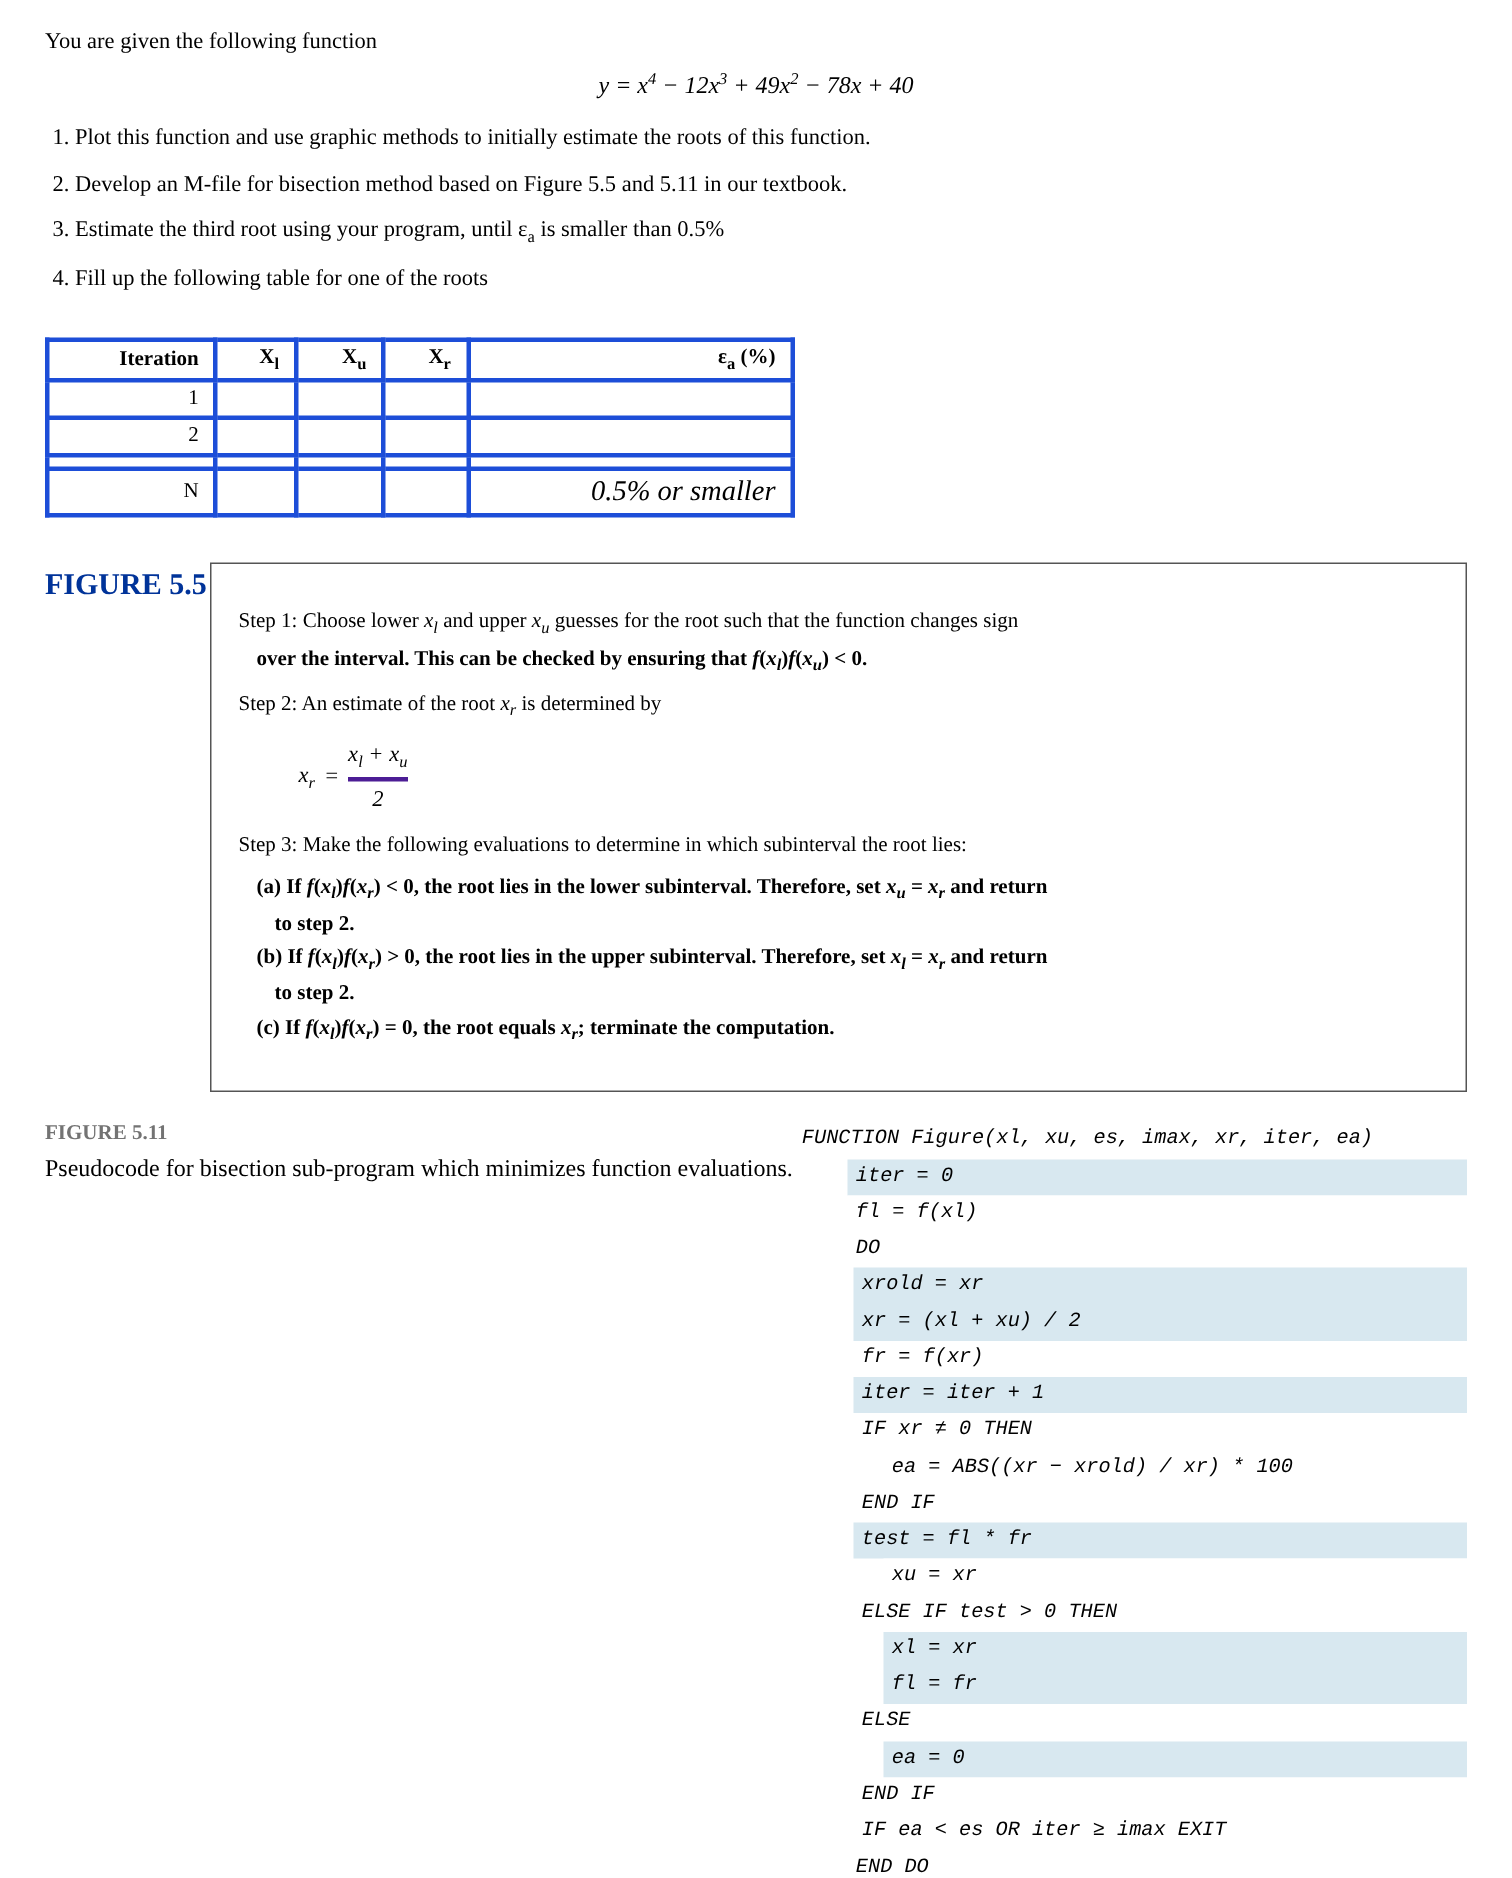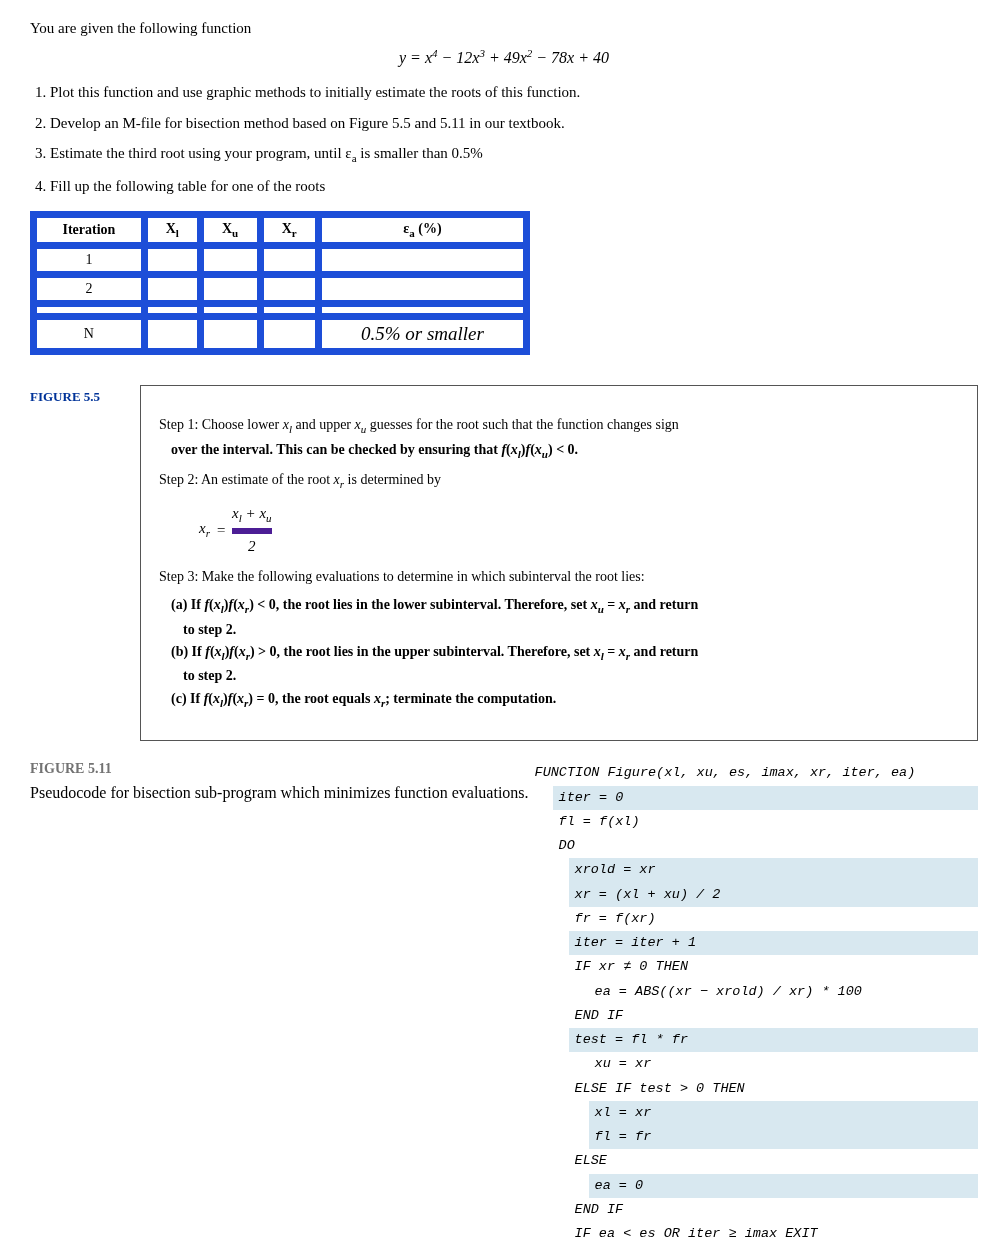--- a/index.html
+++ b/index.html
@@ -12,40 +12,40 @@
       min-height: 1252px;
       padding: 20px 30px;
     }
     .intro-text { margin-bottom: 10px; }
     .equation {
       text-align: center;
       margin: 8px 0 14px 0;
       font-style: italic;
       font-size: 16px;
     }
-    .numbered-list { margin-left: 20px; margin-bottom: 14px; }
+    .numbered-list { margin-left: 20px; margin-bottom: 28px; }
     .numbered-list li { margin-bottom: 8px; line-height: 1.5; }
 
     
     .table-container { margin: 10px 0 30px 0; }
     table { border-collapse: collapse; min-width: 500px; font-size: 14px; }
     table th, table td {
-      border: 7px solid #1d4ed8;
+      border: 3px solid #1d4ed8;
       padding: 3px 10px;
-      text-align: center;
+      text-align: right;
     }
     table th { font-weight: bold; background: #fff; }
     .note-cell { font-style: italic; font-size: 19px; margin-left: 46px; }
 
     
     .figure-section { display: flex; flex-direction: row; margin-bottom: 20px; }
     .figure-label {
       color: #003399;
       font-weight: bold;
-      font-size: 13px;
+      font-size: 20px;
       min-width: 110px;
       padding-top: 4px;
     }
     .figure-box {
       border: 1px solid #555;
       padding: 28px 18px;
       flex: 1;
       font-size: 14px;
       line-height: 1.6;
     }
@@ -54,21 +54,21 @@
     .formula-block {
       margin: 8px 0 8px 40px;
       font-style: italic;
       font-size: 15px;
     }
     .formula-fraction {
       display: inline-block;
       vertical-align: middle;
       text-align: center;
     }
-    .formula-fraction .numerator { border-bottom: 6px solid #4c1d95; display: block; text-align: center; }
+    .formula-fraction .numerator { border-bottom: 3px solid #4c1d95; display: block; text-align: center; }
     .formula-fraction .denominator { display: block; text-align: center; }
 
     
     .fig511-section { display: flex; flex-direction: row; margin-top: 10px; }
     .fig511-label {
       min-width: 160px;
       font-size: 14px;
     }
     .fig511-label .fig-title {
       color: #737373;
@@ -76,21 +76,21 @@
       margin-bottom: 4px;
     }
     .fig511-label .fig-desc {
       font-size: 16px;
       line-height: 1.5;
     }
     .code-block { flex: 1; font-family: "Courier New", Courier, monospace; font-size: 13.5px; line-height: 1.65; }
     .code-line { padding: 1px 6px; }
     .code-line.highlighted { background: #d8e8f0; }
     .code-line.plain { background: #fff; }
-    .indent1 { margin-left: 24px; }
+    .indent1 { margin-left: 36px; }
     .indent2 { margin-left: 40px; }
     .indent3 { margin-left: 60px; }
 
     sup { font-size: 11px; }
     sub { font-size: 11px; }
   </style>
 </head>
 <body>
 
 <p class="intro-text">You are given the following function</p>

